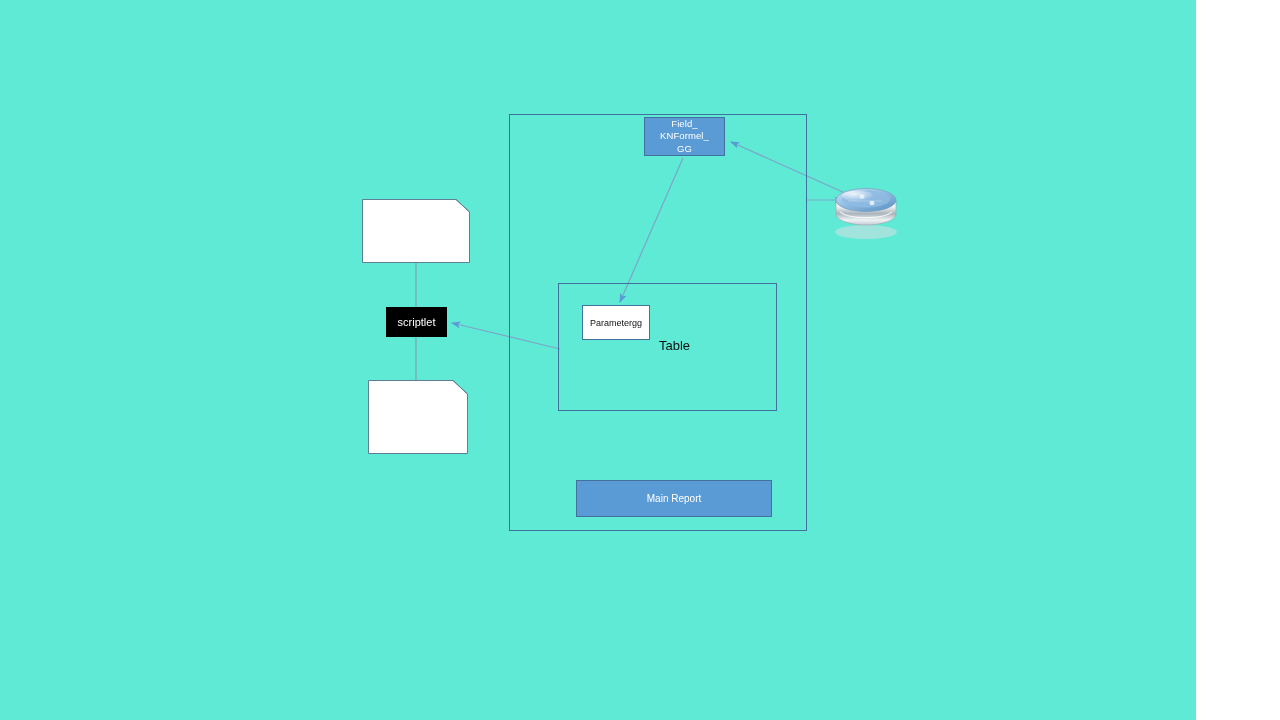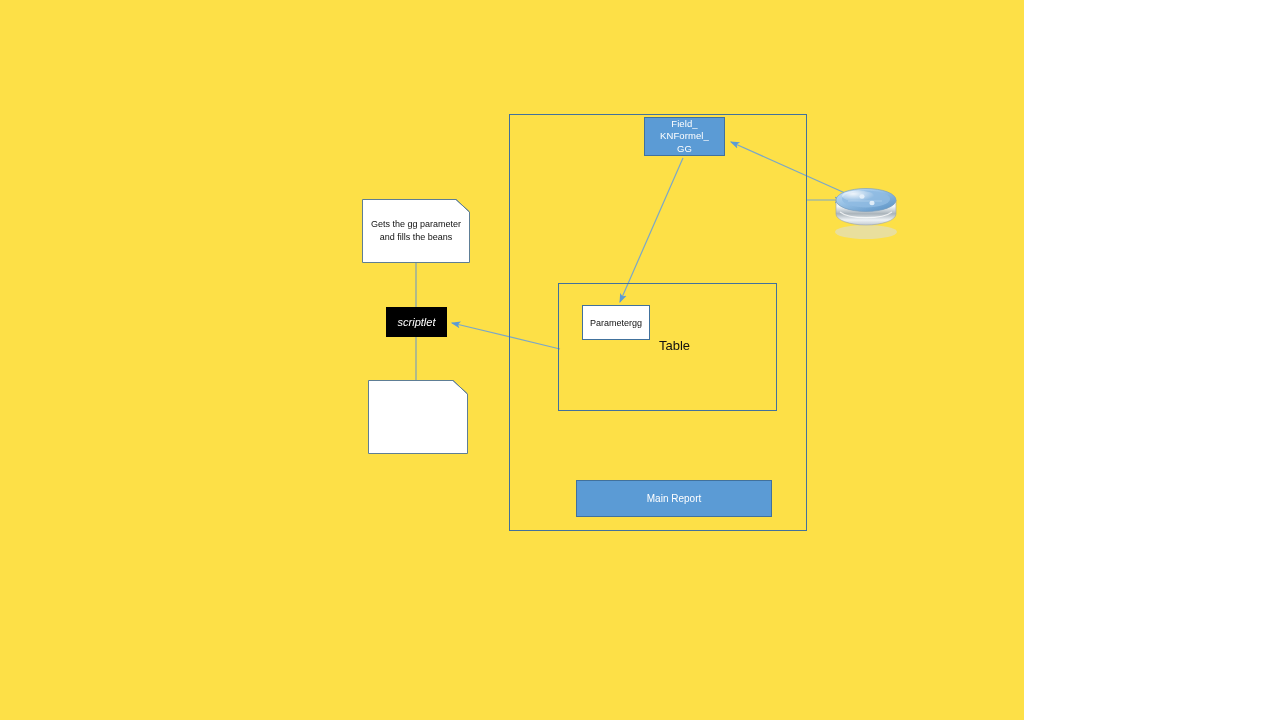--- a/index.html
+++ b/index.html
@@ -5,23 +5,23 @@
   html, body {
     margin: 0;
     padding: 0;
     background: #ffffff;
   }
   body {
     font-family: "Liberation Sans", sans-serif;
   }
   #canvas {
     position: relative;
-    width: 1024px;
+    width: 1196px;
     height: 720px;
-    background: #fde047;
+    background: #5eead4;
     overflow: hidden;
   }
   .svg-layer {
     position: absolute;
     left: 0;
     top: 0;
     width: 1280px;
     height: 720px;
   }
   .node {
@@ -106,21 +106,20 @@
 
   
   #scriptlet-box {
     left: 386px;
     top: 307px;
     width: 61px;
     height: 30px;
     background: #000000;
     color: #ffffff;
     font-size: 11px;
-    font-style: italic;
   }
 
   
   .note {
     position: absolute;
     box-sizing: border-box;
   }
   .note .note-text {
     position: absolute;
     left: 0;
@@ -236,18 +235,15 @@
   </div>
 
   <div class="node" id="main-report">
     <span>Main Report</span>
   </div>
 
   <div class="node" id="scriptlet-box">
     <span>scriptlet</span>
   </div>
 
-  <div class="note" id="note-top">
-    <div class="note-text">Gets the gg parameter and fills the beans</div>
-  </div>
 
 
 </div>
 
 </body></html>

